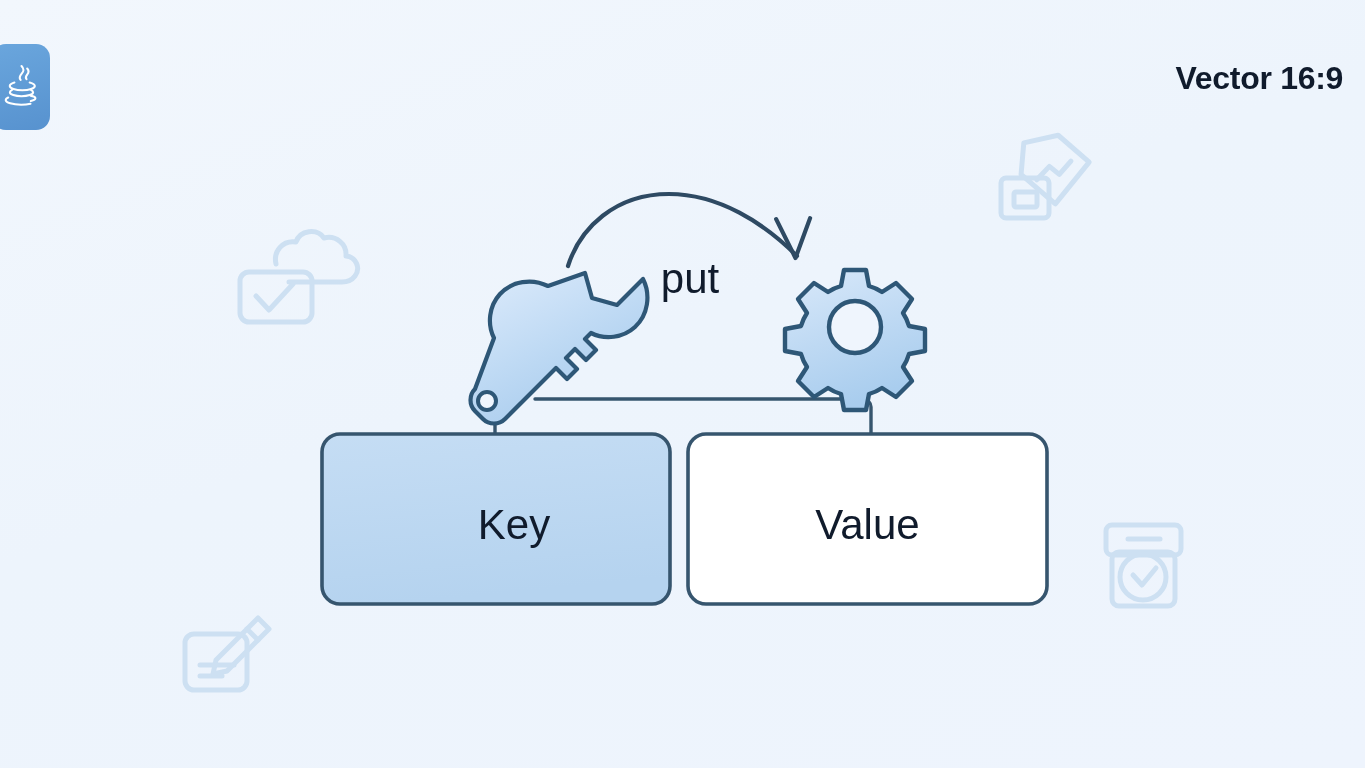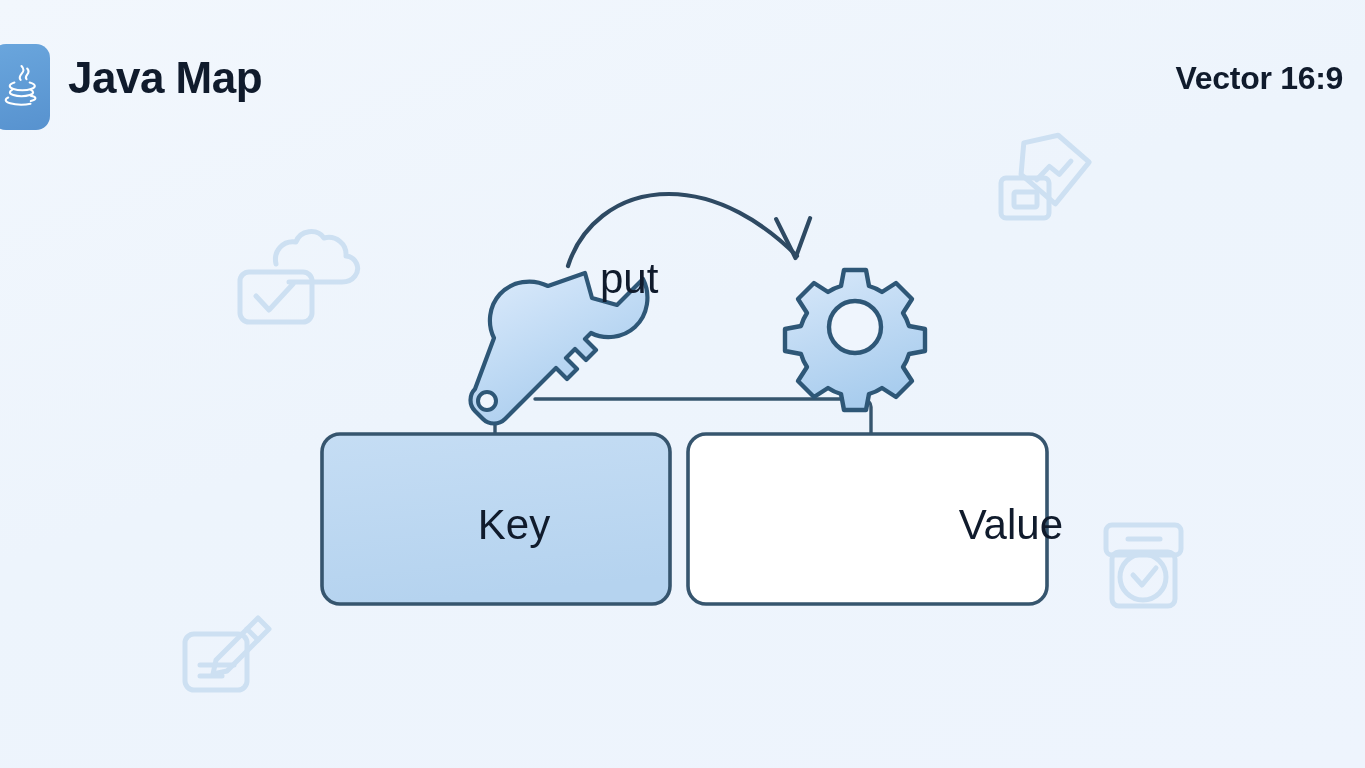--- a/index.html
+++ b/index.html
@@ -71,28 +71,28 @@
   
   .box-label {
     position: absolute;
     font-size: 42px;
     font-weight: normal;
     color: #101b2c;
     line-height: 1;
     white-space: nowrap;
   }
   .label-key  { left: 322px; top: 504px; width: 384px; text-align: center; }
-  .label-value{ left: 688px; top: 504px; width: 359px; text-align: right; padding-left: 16px; }
+  .label-value{ left: 688px; top: 504px; width: 359px; text-align: center; }
 
   .op-label {
     position: absolute;
     left: 600px;
     top: 258px;
     width: 180px;
-    text-align: left;
+    text-align: center;
     font-size: 42px;
     color: #101b2c;
     line-height: 1;
     white-space: nowrap;
   }
 </style>
 </head>
 <body>
 
 <div id="stage">
@@ -105,21 +105,20 @@
           <path d="M27.2 6.5c2.3 2.6 1.5 4.2 0.1 5.9-1.3 1.6-2.3 3-0.8 4.8"></path>
           <path d="M14.4 20.6c-3 0.9-4.6 2.1-4.6 3.4 0 2.4 5.6 4.3 12.5 4.3s12.5-1.9 12.5-4.3c0-1.4-1.8-2.6-5.1-3.5"></path>
           <path d="M12.4 27.6c-1.6 0.8-2.5 1.7-2.5 2.6 0 2.2 5.2 4 11.6 4s11.6-1.8 11.6-4c0-0.9-0.9-1.8-2.5-2.6"></path>
           <path d="M8.2 35.5c-1.6 0.7-2.5 1.6-2.5 2.5 0 2.6 6.9 4.7 15.4 4.7 3.5 0 6.8-0.4 9.4-1"></path>
           <path d="M30.6 33.6c2.9 0.6 4.8 1.6 4.8 2.7 0 1.1-1.8 2.1-4.6 2.7"></path>
         </g>
       </svg>
     </span>
   </div>
 
-  <div class="page-title">Java Map</div>
   <div class="ratio-label">Vector 16:9</div>
 
   <svg class="scene" viewBox="0 0 1365 768">
     <defs>
       <linearGradient id="iconGrad" x1="0" y1="0" x2="0.35" y2="1">
         <stop offset="0%" stop-color="#d9e9fa"></stop>
         <stop offset="55%" stop-color="#bed9f3"></stop>
         <stop offset="100%" stop-color="#a9cdee"></stop>
       </linearGradient>
       <linearGradient id="keyGrad" x1="0" y1="0" x2="0.2" y2="1">

